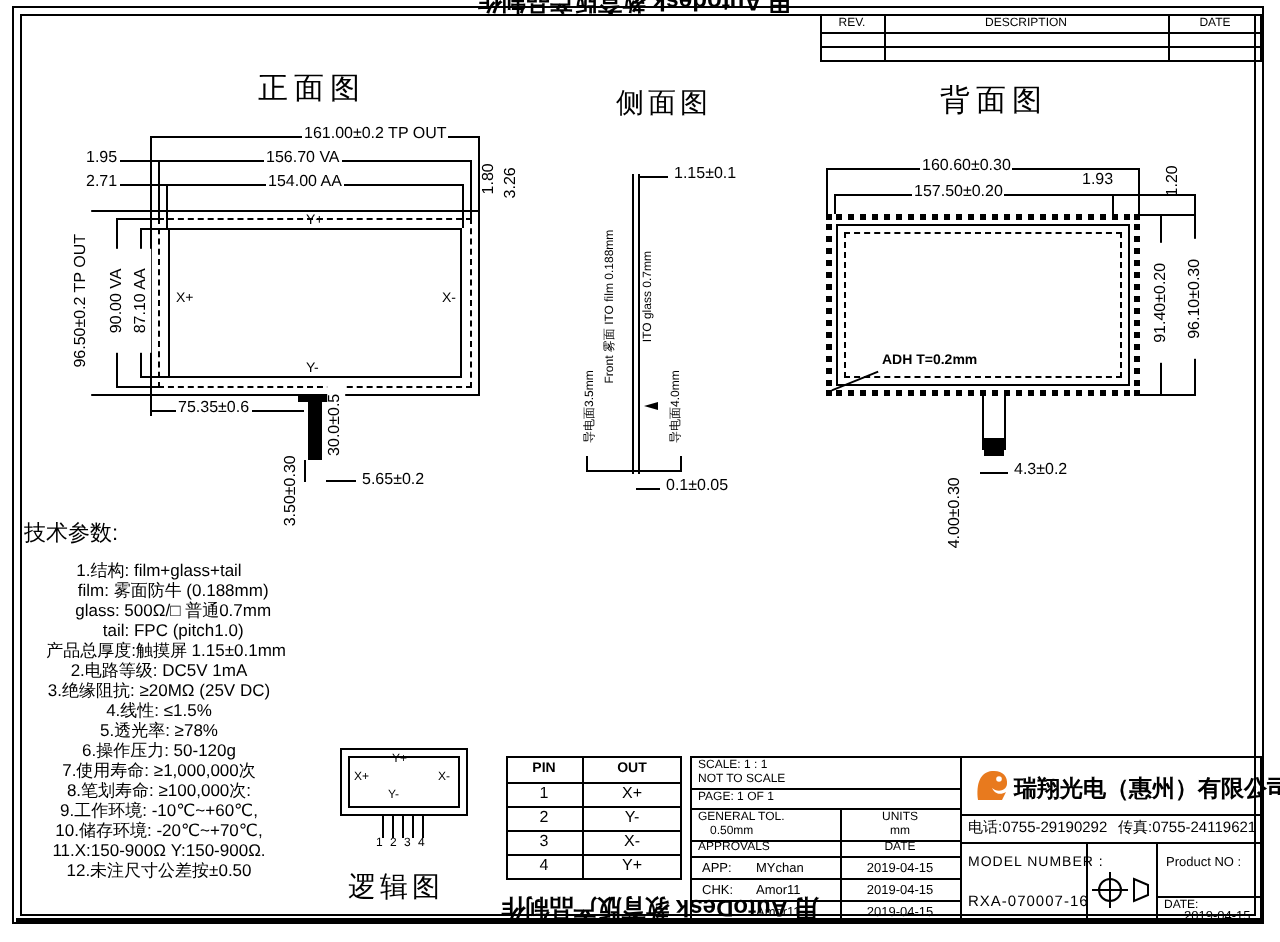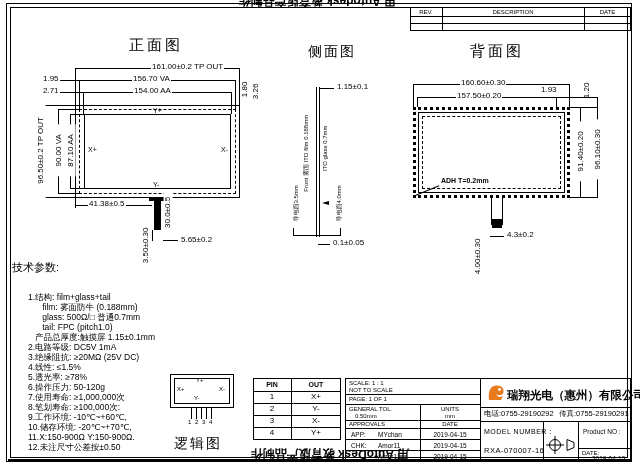--- a/index.html
+++ b/index.html
@@ -8,21 +8,21 @@
   .abs{position:absolute;}
   .ln{position:absolute;background:#000;}
   .t{position:absolute;white-space:nowrap;line-height:1.1;}
   .dim{background:#fff;padding:0 1px;font-size:8px;}
   .rot{transform:rotate(-90deg);text-align:center;}
   .r180{transform:rotate(180deg);text-align:center;}
   .box{position:absolute;border:1px solid #000;box-sizing:border-box;}
   .dashed{border-style:dashed;}
   .ctr{text-align:center;}
   .b{font-weight:bold;}
-  pre{margin:12px;font-family:"Liberation Sans","DejaVu Sans",sans-serif;}
+  pre{margin:0;font-family:"Liberation Sans","DejaVu Sans",sans-serif;text-align:center;}
 </style>
 </head>
 <body>
 
 <div id="sheet">
 
   <div class="box" style="left:6px;top:3px;width:626px;height:459px;"></div>
   <div class="box" style="left:10px;top:7px;width:618px;height:451px;"></div>
   <div class="ln" style="left:8px;top:459px;width:624px;height:3px;"></div>
 
@@ -76,21 +76,21 @@
   <div class="ln" style="left:58px;top:109px;width:1px;height:85px;"></div>
   <div class="ln" style="left:70px;top:114px;width:14px;height:1px;"></div>
   <div class="ln" style="left:70px;top:188px;width:14px;height:1px;"></div>
   <div class="ln" style="left:70px;top:114px;width:1px;height:75px;"></div>
   <div class="t dim rot" style="left:-8px;top:146px;width:96px;">96.50±0.2 TP OUT</div>
   <div class="t dim rot" style="left:33px;top:146px;width:50px;">90.00 VA</div>
   <div class="t dim rot" style="left:45px;top:146px;width:50px;">87.10 AA</div>
 
   <div class="ln" style="left:75px;top:198px;width:1px;height:10px;"></div>
   <div class="ln" style="left:75px;top:205px;width:77px;height:1px;"></div>
-  <div class="t dim" style="left:88px;top:200px;">41.38±0.5</div>
+  <div class="t dim" style="left:88px;top:200px;">75.35±0.6</div>
   <div class="ln" style="left:167px;top:201px;width:1px;height:29px;"></div>
   <div class="t dim rot" style="left:146px;top:208px;width:42px;">30.0±0.5</div>
   <div class="ln" style="left:163px;top:240px;width:15px;height:1px;"></div>
   <div class="ln" style="left:152px;top:230px;width:1px;height:11px;"></div>
   <div class="t dim" style="left:180px;top:236px;">5.65±0.2</div>
   <div class="t dim rot" style="left:122px;top:241px;width:46px;">3.50±0.30</div>
 
   <div class="t" style="left:308px;top:44px;font-size:14px;letter-spacing:2px;">侧面图</div>
   <div class="ln" style="left:316px;top:87px;width:1px;height:150px;"></div>
   <div class="ln" style="left:319px;top:87px;width:1px;height:150px;"></div>
@@ -227,21 +227,21 @@
   <div class="t" style="left:351px;top:453px;font-size:6.5px;"></div>
   <div class="t" style="left:378px;top:453px;font-size:6.5px;">Amor11</div>
   <div class="t ctr" style="left:420px;top:453px;width:60px;font-size:6.5px;">2019-04-15</div>
 
   <svg class="abs" style="left:487px;top:384px;" width="18" height="18" viewBox="0 0 18 18">
     <path d="M2,16 C1,8 3,2 9,1.5 C14,1 17,4 16.5,8 C16,12 11,12 9,10 C11,14 14,13 16,12 L14,16 Z" fill="#e87a1e"></path>
     <circle cx="12.5" cy="5.5" r="1.4" fill="#fff"></circle>
   </svg>
   <div class="t b" style="left:507px;top:389px;font-size:11.5px;">瑞翔光电（惠州）有限公司</div>
   <div class="t" style="left:484px;top:410px;font-size:7.5px;">电话:0755-29190292</div>
-  <div class="t" style="left:559px;top:410px;font-size:7.5px;">传真:0755-29190291</div>
+  <div class="t" style="left:559px;top:410px;font-size:7.5px;">传真:0755-24119621</div>
   <div class="t" style="left:484px;top:428px;font-size:7px;letter-spacing:0.5px;">MODEL NUMBER :</div>
   <div class="t" style="left:484px;top:447px;font-size:7.5px;letter-spacing:0.5px;">RXA-070007-16</div>
 
   <svg class="abs" style="left:546px;top:432px;" width="30" height="26" viewBox="0 0 30 26">
     <circle cx="9" cy="13" r="5.5" fill="none" stroke="#000" stroke-width="1"></circle>
     <line x1="0" y1="13" x2="18" y2="13" stroke="#000" stroke-width="1"></line>
     <line x1="9" y1="4" x2="9" y2="22" stroke="#000" stroke-width="1"></line>
     <path d="M21,7.5 L28,10.5 L28,15.5 L21,18.5 Z" fill="none" stroke="#000" stroke-width="1"></path>
   </svg>
 

